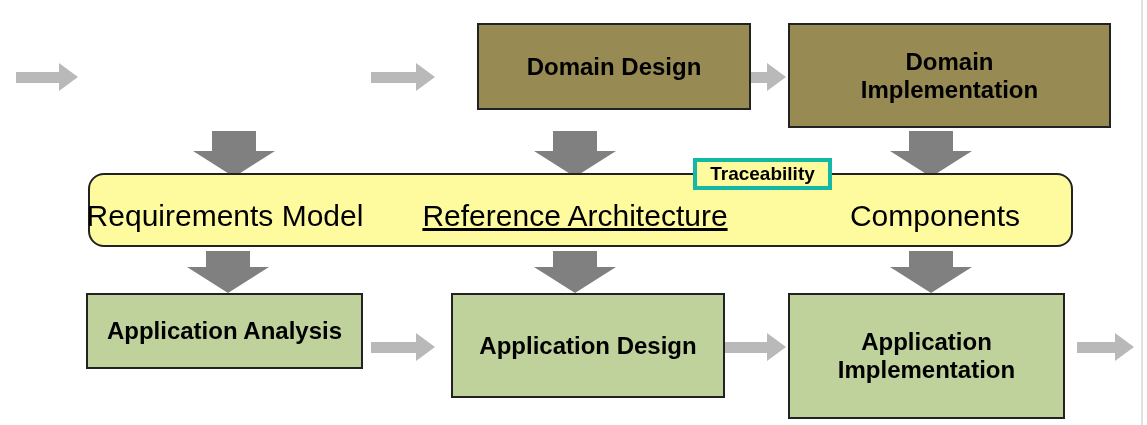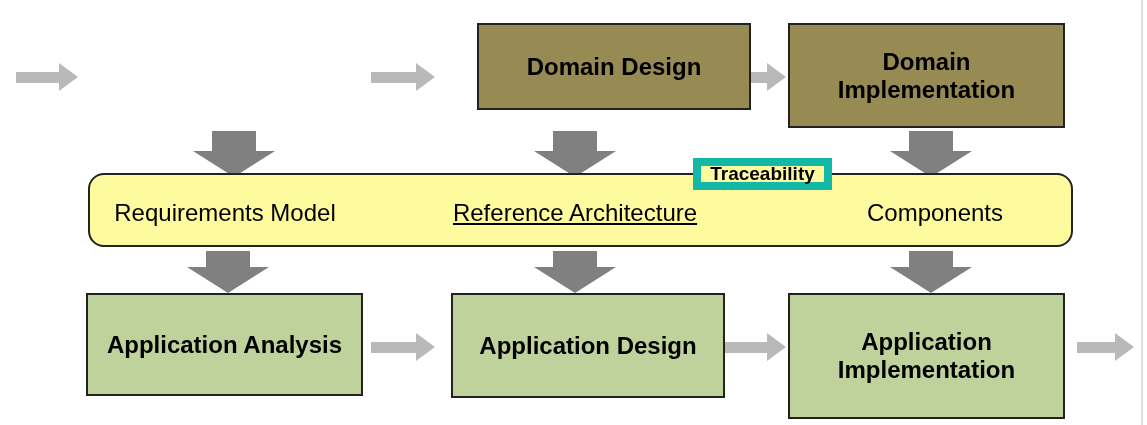--- a/index.html
+++ b/index.html
@@ -38,30 +38,30 @@
     box-sizing: border-box;
     background: var(--band-fill, #fefb9e);
     border: 2px solid var(--box-border, #222222);
     border-radius: 16px;
     z-index: 2;
   }
   .band-label {
     position: absolute;
     top: 199px;
     transform: translateX(-50%);
-    font-size: 24px;
+    font-size: 30px;
     white-space: nowrap;
     z-index: 3;
   }
   .trace-box {
     position: absolute;
     left: 693px; top: 158px; width: 139px; height: 32px;
     box-sizing: border-box;
     background: var(--band-fill, #fefb9e);
-    border: 8px solid #14b8a6;
+    border: 4px solid #14b8a6;
     display: flex;
     align-items: center;
     justify-content: center;
     font-weight: bold;
     font-size: 19px;
     z-index: 4;
   }
 
   
   .arrow-down {
@@ -108,21 +108,21 @@
 </head>
 <body>
 
 <div class="canvas">
 
   <div class="edge-line"></div>
 
   <div class="box domain" style="left:438px; top:23px; width:274px; height:87px;margin-left:39px;">
     <span>Domain Design</span>
   </div>
-  <div class="box domain" style="left:788px; top:23px; width:277px; height:105px;">
+  <div class="box domain" style="left:788px; top:23px; width:323px; height:105px;">
     <span>Domain
 Implementation</span>
   </div>
 
   <div class="arrow-right" style="left:16px; top:63px; width:62px;">
     <div class="stem"></div>
       <div class="head"></div>
   </div>
   <div class="arrow-right" style="left:371px; top:63px; width:64px;">
     <div class="stem"></div>
@@ -161,21 +161,21 @@
   </div>
   <div class="arrow-down r2" style="left:534px; top:251px;">
     <div class="stem"></div>
       <div class="head"></div>
   </div>
   <div class="arrow-down r2" style="left:890px; top:251px;">
     <div class="stem"></div>
       <div class="head"></div>
   </div>
 
-  <div class="box application" style="left:86px; top:293px; width:277px; height:103px;">
+  <div class="box application" style="left:86px; top:293px; width:277px; height:76px;">
     <span>Application Analysis</span>
   </div>
   <div class="box application" style="left:451px; top:293px; width:274px; height:105px;justify-content:center;">
     <span>Application Design</span>
   </div>
   <div class="box application" style="left:788px; top:293px; width:277px; height:126px;">
     <span>Application
 Implementation</span>
   </div>
 

